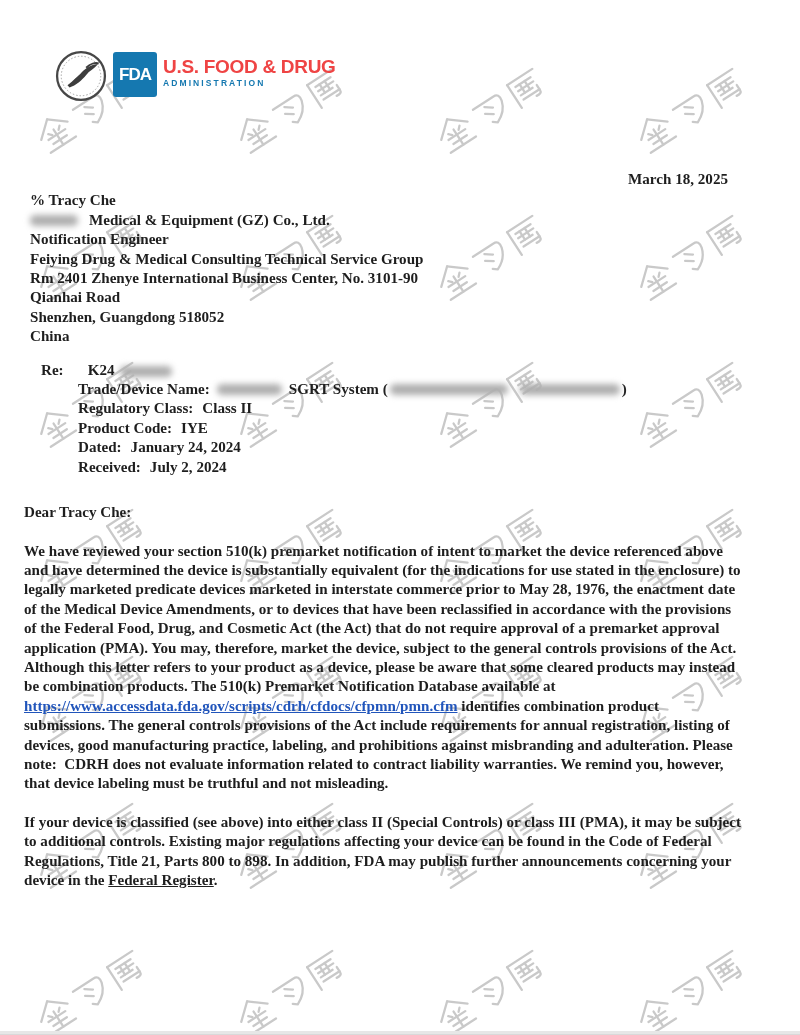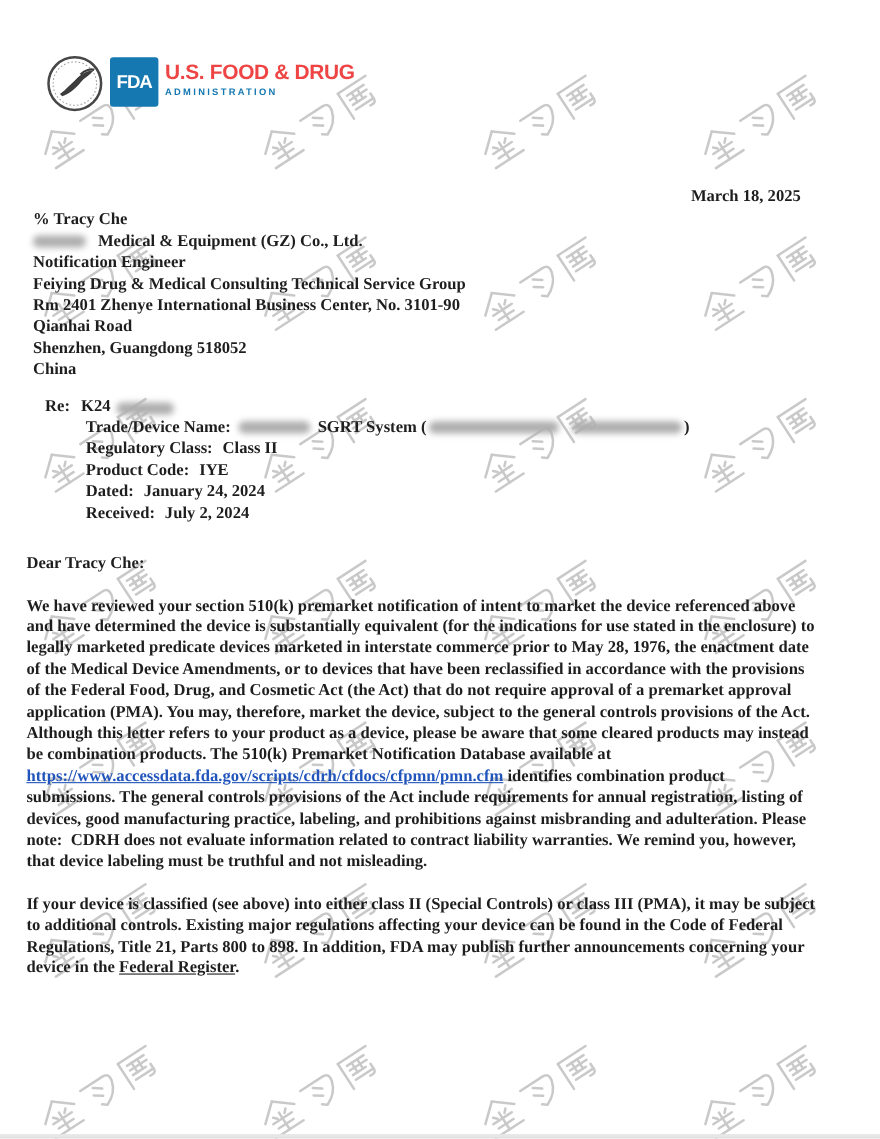--- a/index.html
+++ b/index.html
@@ -7,36 +7,36 @@
     width:800px;height:1035px;position:relative;overflow:hidden;
     background:#ffffff;
     font-family:"Liberation Serif","DejaVu Serif",serif;
     color:#1e1e1e;
   }
   
   #wm-layer{position:absolute;inset:0;z-index:0;}
   .wm{position:absolute;transform:rotate(-33deg);opacity:.9;}
   
   #content{position:absolute;inset:0;z-index:1;}
-  .fda-header{position:absolute;left:42px;top:50px;display:flex;align-items:flex-start;gap:6px;}
+  .fda-header{position:absolute;left:55px;top:50px;display:flex;align-items:flex-start;gap:6px;}
   .fda-square{
     width:44px;height:45px;border-radius:3px;margin-top:2px;
     display:flex;align-items:center;justify-content:center;
     font-family:"Liberation Sans","DejaVu Sans",sans-serif;
     font-weight:bold;font-size:17px;letter-spacing:-1px;color:#fff;
   }
   .brand-text{padding-top:7px;font-family:"Liberation Sans","DejaVu Sans",sans-serif;}
   .brand-line1{font-weight:bold;font-size:19px;letter-spacing:-.3px;line-height:20px;}
   .brand-line2{font-weight:bold;font-size:8.5px;letter-spacing:2.1px;line-height:12px;}
   .letter{position:absolute;left:24px;top:0;width:718px;font-size:15.1px;line-height:19.4px;font-weight:bold;}
   .date-line{margin-top:170px;text-align:right;padding-right:14px;}
   .recipient{margin-top:2px;padding-left:6px;}
   .re-block{margin-top:14px;padding-left:17px;}
   .re-first{display:flex;align-items:center;}
-  .re-k{margin-left:10px;}
+  .re-k{margin-left:24px;}
   .re-field{padding-left:37px;}
   .re-field .val{margin-left:9px;}
   .salutation{margin-top:26px;}
   .para{margin-top:19px;}
   a.doc-link{text-decoration:underline;cursor:pointer;}
   .fedreg{text-decoration:underline;}
   
   .redact{
     display:inline-block;height:11px;border-radius:5px;background:#aeaeae;
     filter:blur(3px);vertical-align:baseline;transform:translateY(1px);

